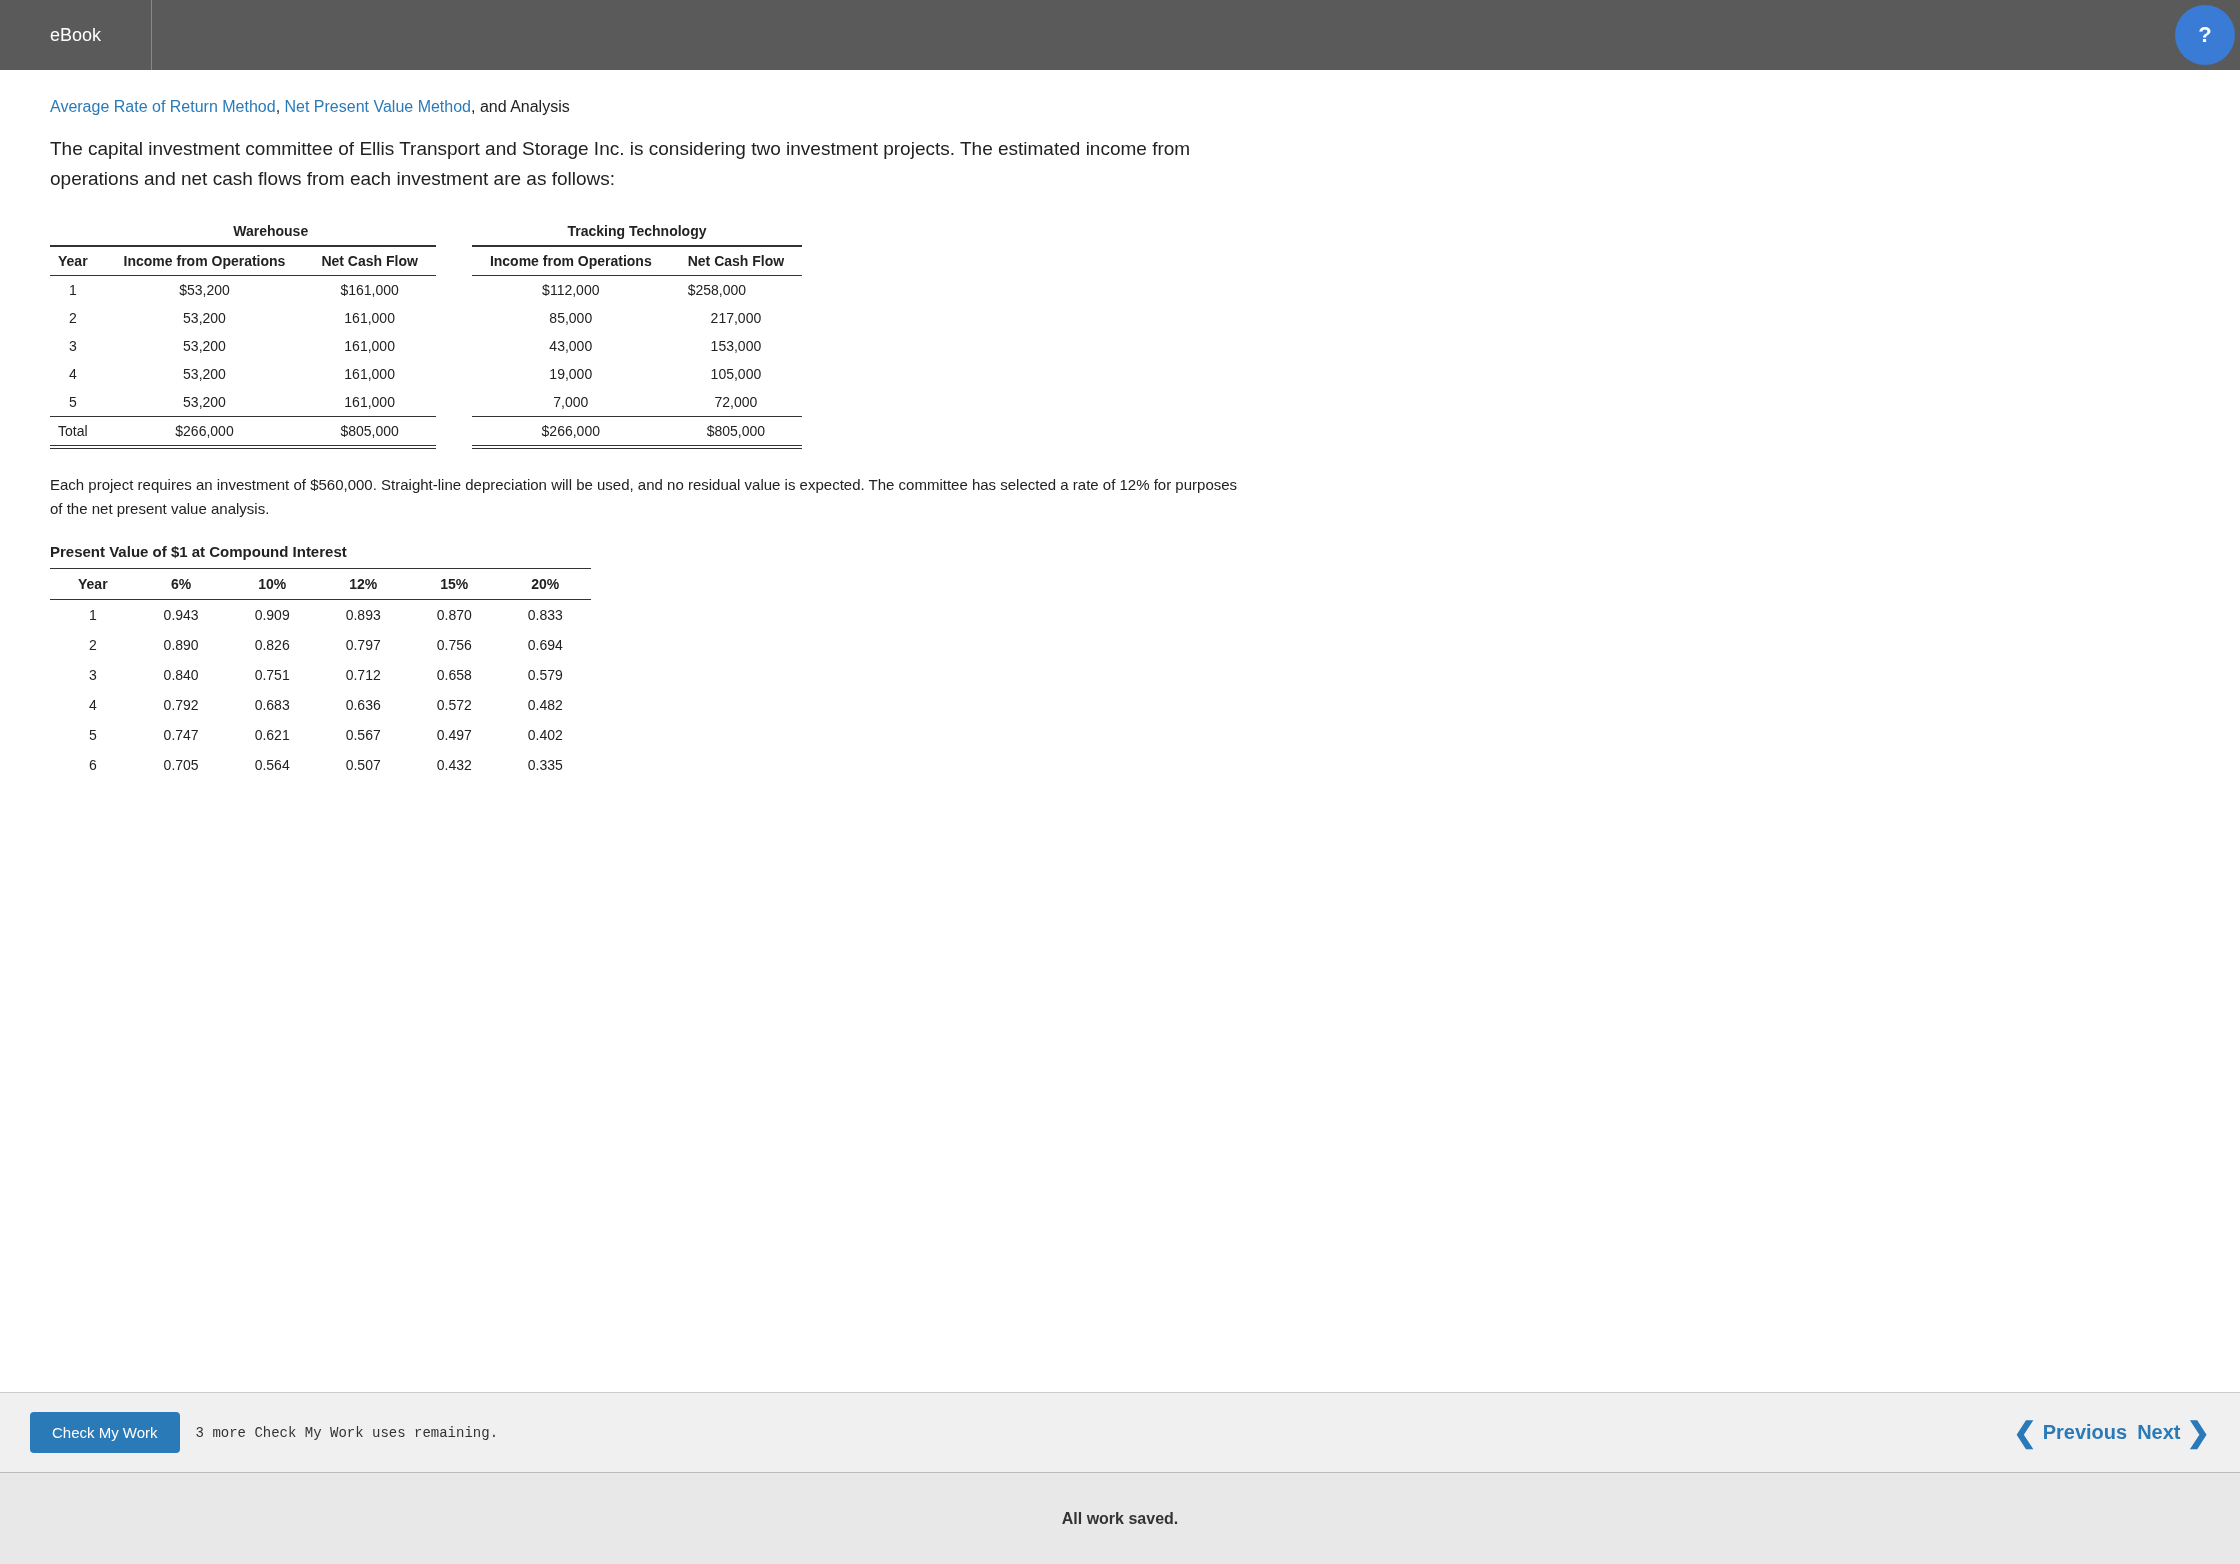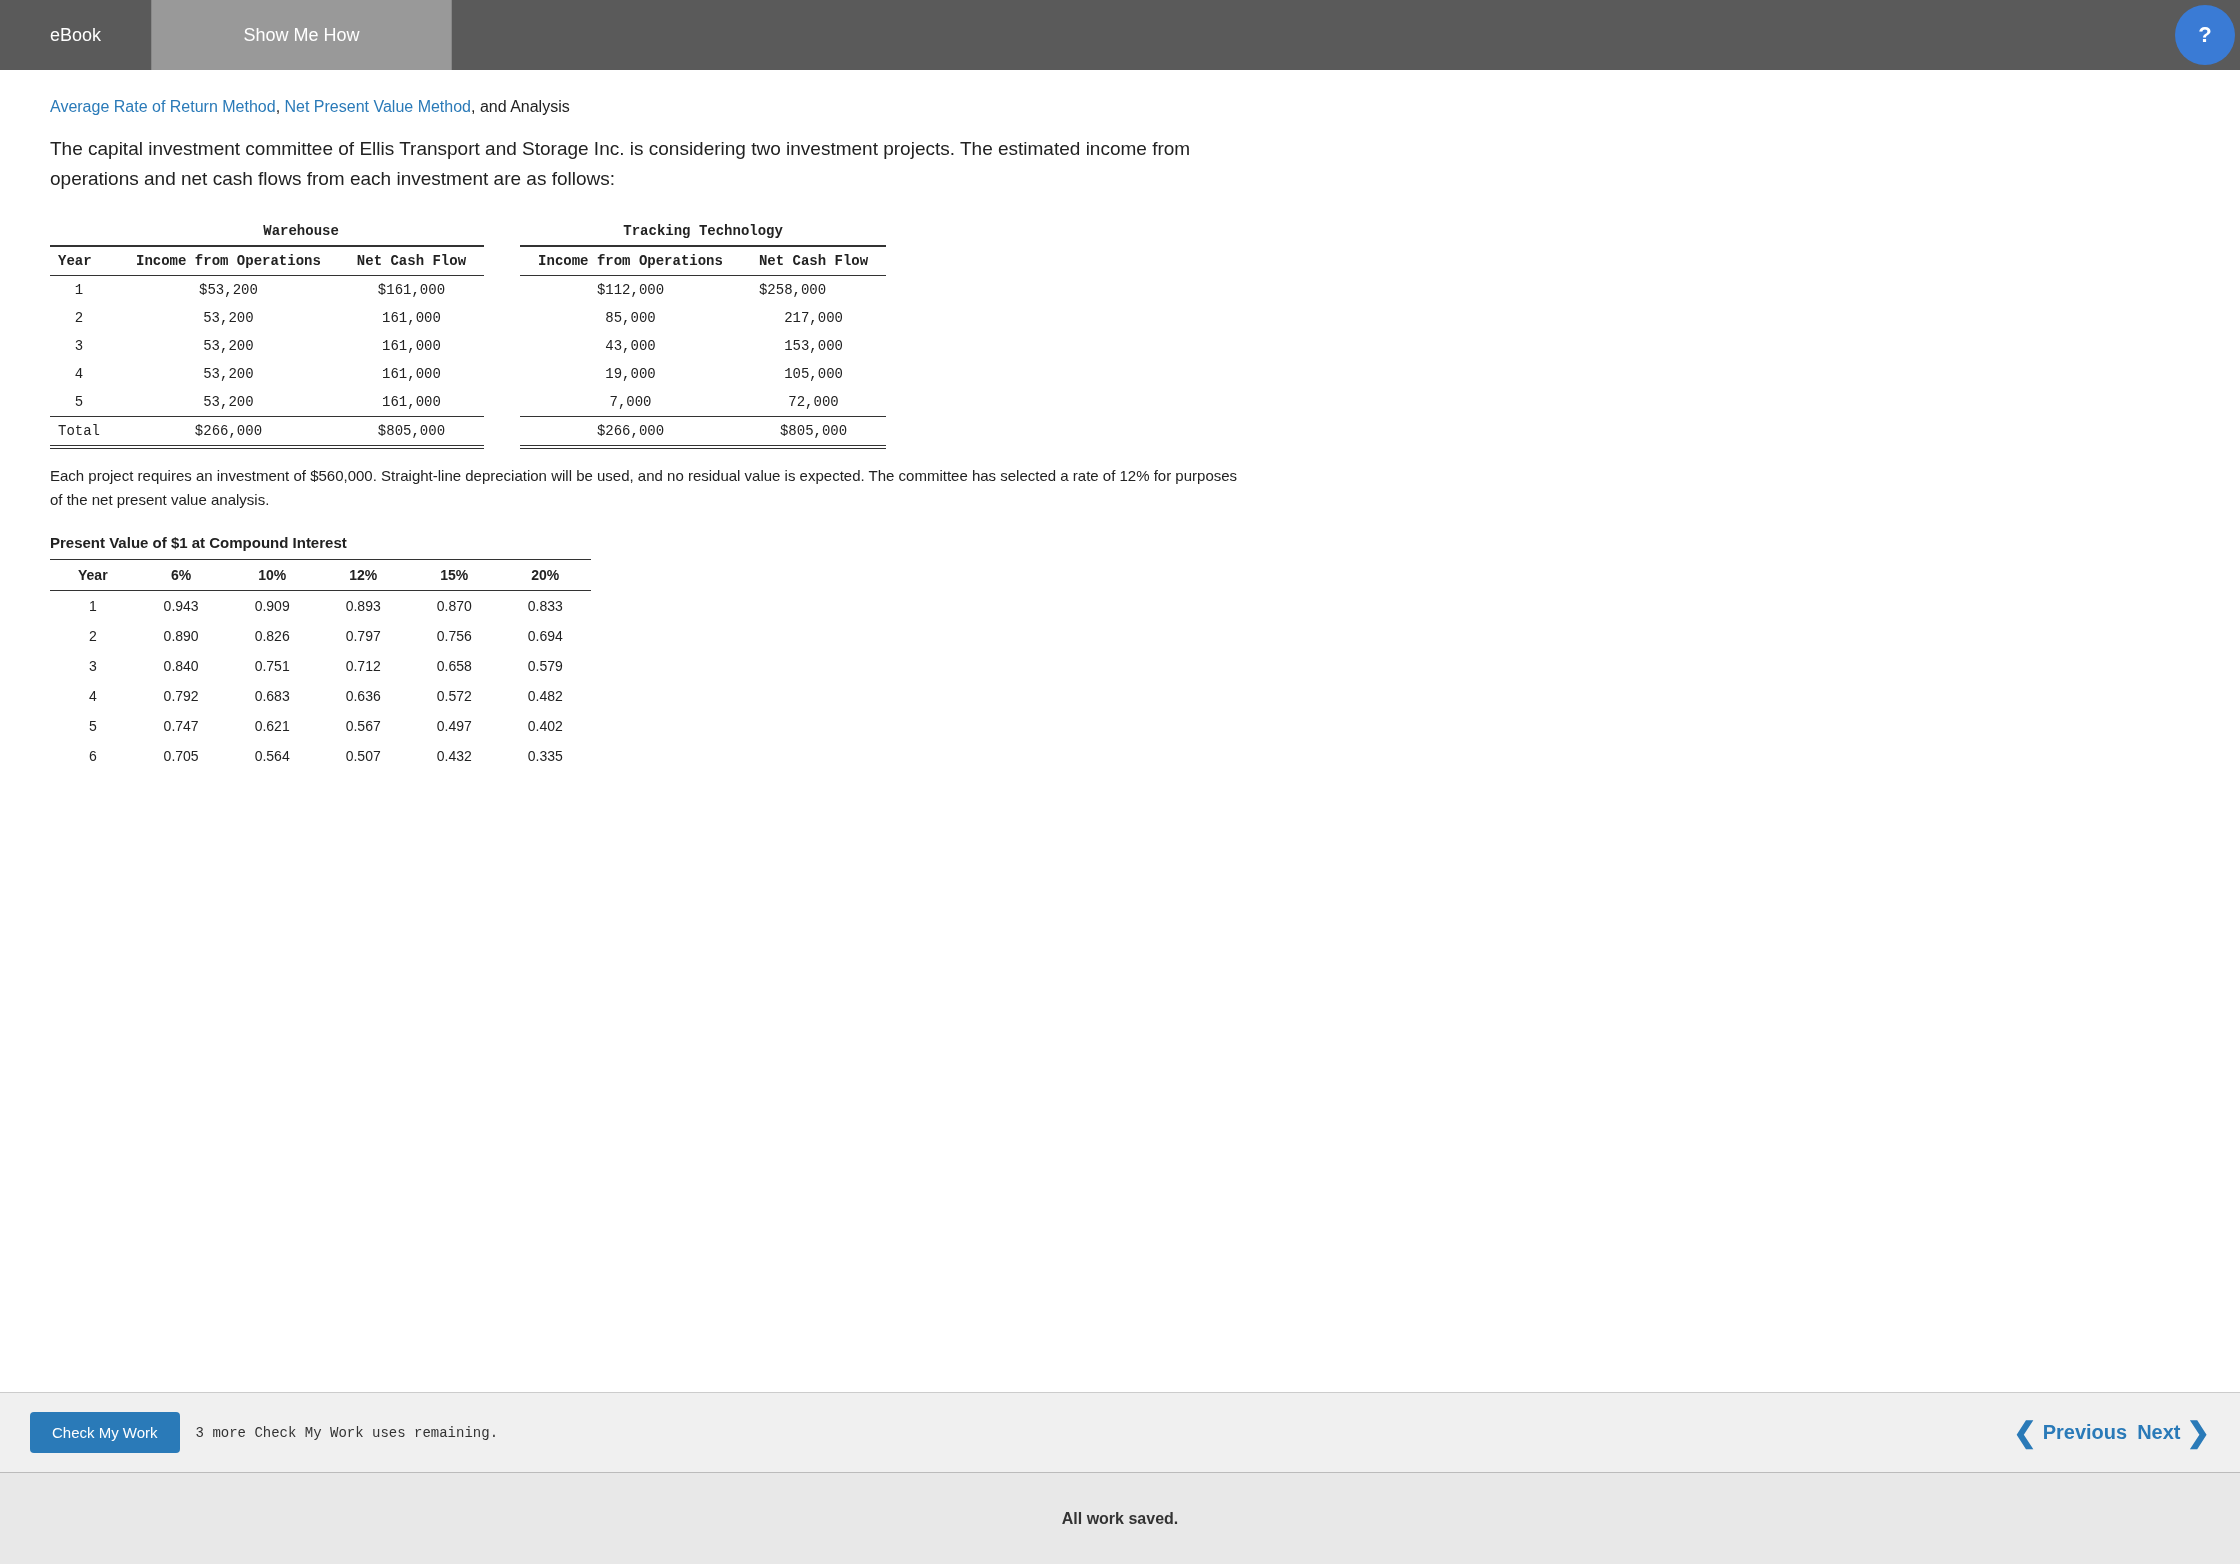--- a/index.html
+++ b/index.html
@@ -45,23 +45,22 @@
     .description {
       font-size: 19px;
       line-height: 1.6;
       margin-bottom: 22px;
       max-width: 1200px;
     }
 
     
     .investment-table {
       border-collapse: collapse;
-      margin-bottom: 15px;
+      margin-bottom: 24px;
       font-size: 14px;
-      font-family: Liberation Mono, monospace;
     }
     .investment-table th, .investment-table td {
       padding: 6px 18px;
       text-align: center;
     }
     .investment-table th {
       font-weight: bold;
     }
     .investment-table .col-year {
       text-align: left;
@@ -190,23 +189,20 @@
       color: white;
       border: 1px solid #2a5fa5;
     }
   </style>
 </head>
 <body>
 
 <div class="top-nav">
   <div class="nav-tab ebook">
     <span>eBook</span>
-  </div>
-  <div class="nav-tab show-me-how active">
-    <span>Show Me How</span>
   </div>
   <div style="flex:1;"></div>
   <div style="display:flex;align-items:center;justify-content:center;width:60px;height:60px;background:#3a7bd5;border-radius:50%;margin:5px;color:white;font-size:22px;font-weight:bold;">
     <span>?</span>
   </div>
 </div>
 
 <div class="main-content">
 
   <div class="page-title">

